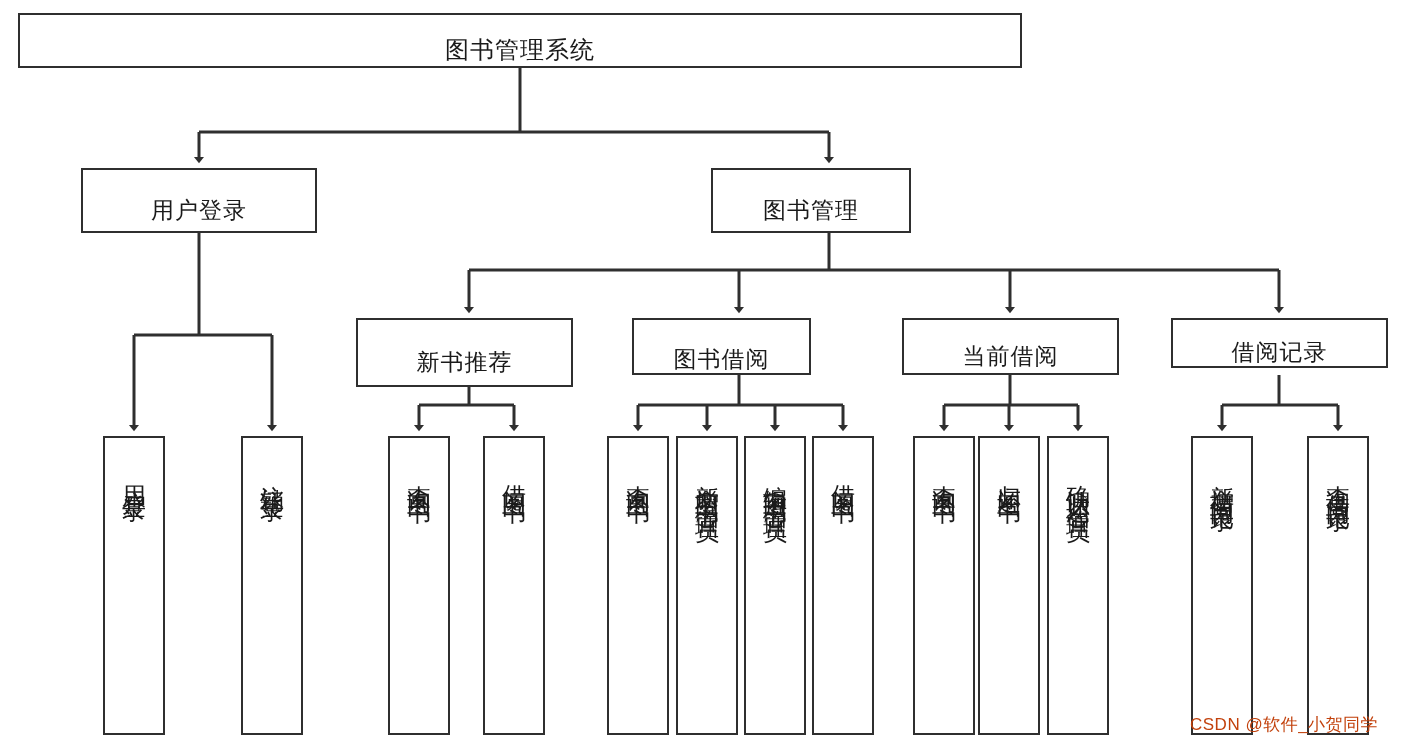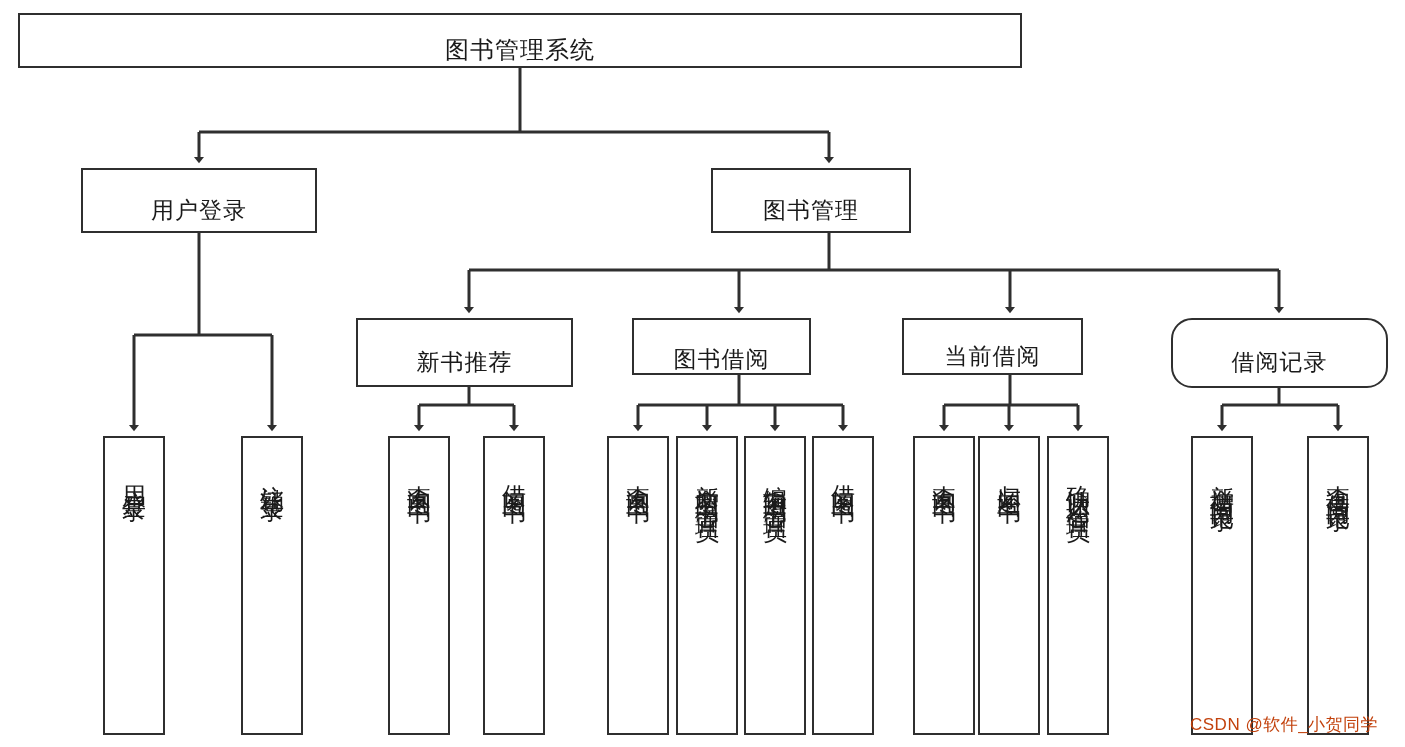--- a/index.html
+++ b/index.html
@@ -142,24 +142,24 @@
   <div class="node horiz" style="left:711px; top:168px; width:200px; height:65px;">
     <span class="label">图书管理</span>
   </div>
 
   <div class="node horiz" style="left:356px; top:318px; width:217px; height:69px;">
     <span class="label">新书推荐</span>
   </div>
   <div class="node horiz" style="left:632px; top:318px; width:179px; height:57px;align-items:flex-end;">
     <span class="label">图书借阅</span>
   </div>
-  <div class="node horiz" style="left:902px; top:318px; width:181px; height:57px;">
+  <div class="node horiz" style="left:902px; top:318px; width:217px; height:57px;">
     <span class="label">当前借阅</span>
   </div>
-  <div class="node horiz" style="left:1171px; top:318px; width:217px; height:70px;border-radius:21px;">
+  <div class="node horiz" style="left:1171px; top:318px; width:217px; height:50px;">
     <span class="label">借阅记录</span>
   </div>
 
   <div class="node vert" style="left:103px; top:436px; width:62px; height:299px;">
     <span class="label">用户登录</span>
   </div>
   <div class="node vert" style="left:241px; top:436px; width:62px; height:299px;">
     <span class="label">注销登录</span>
   </div>
 

